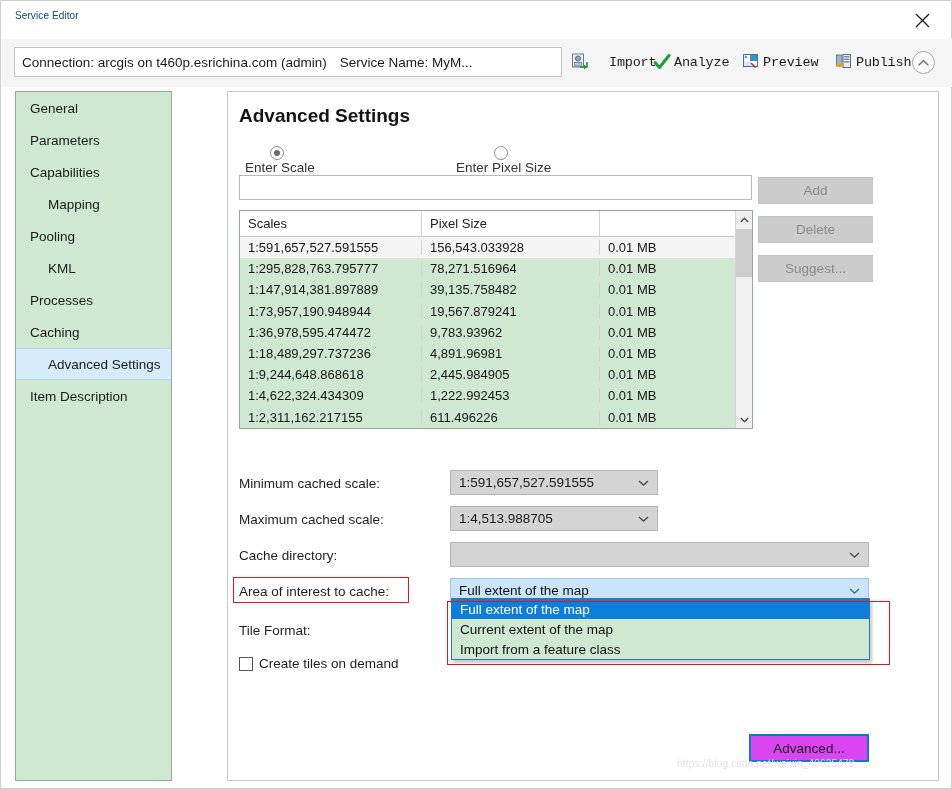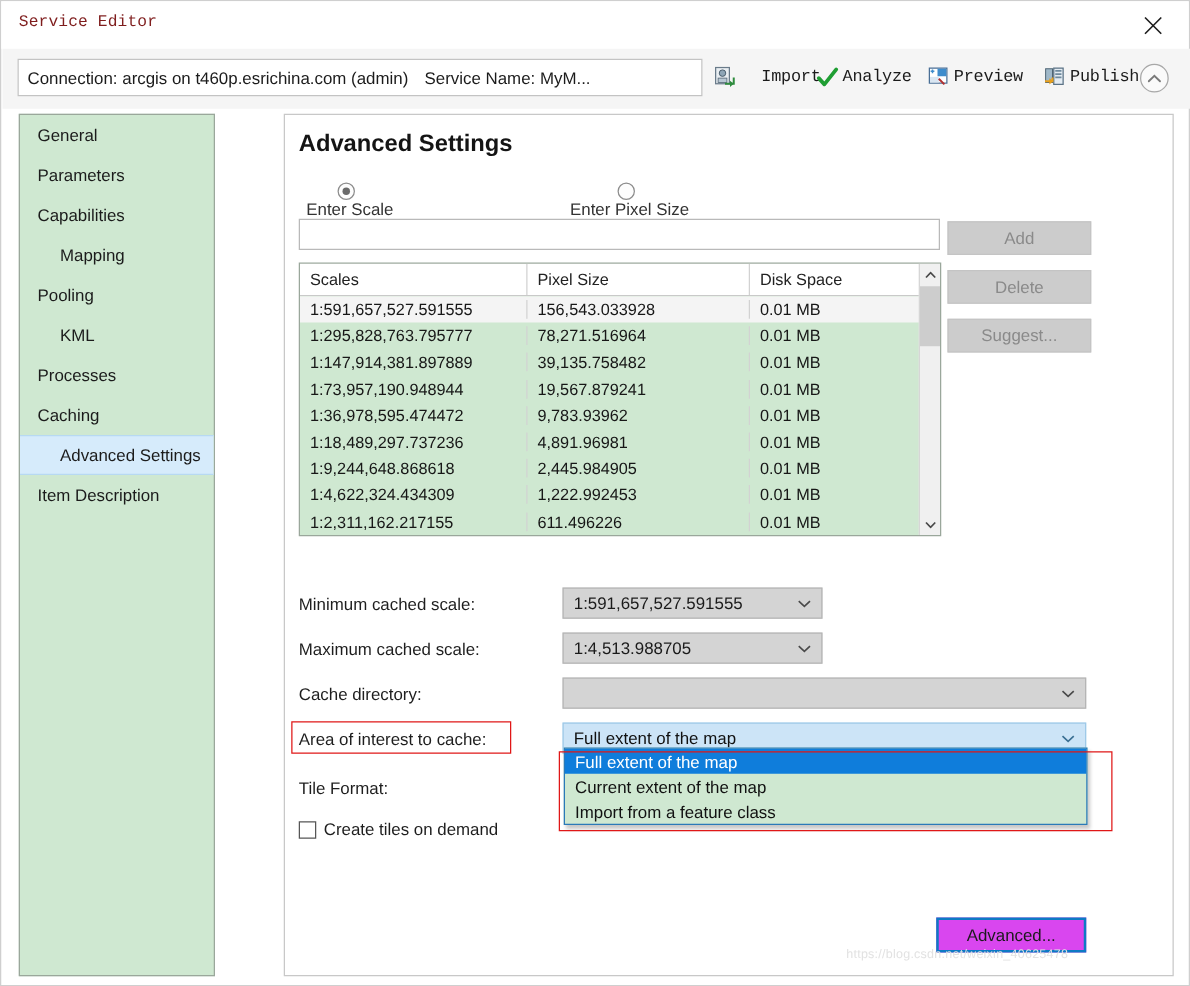--- a/index.html
+++ b/index.html
@@ -31,24 +31,23 @@
   #titlebar {
     position: absolute;
     left: 0; top: 0;
     width: 100%; height: 38px;
     background: #ffffff;
     box-sizing: border-box;
   }
   #window-title {
     position: absolute;
     left: 14px; top: 9px;
-    font-size: 13px;
-    color: #7f1d1d;
+    font-size: 10px;
+    color: #0c4a6e;
     letter-spacing: .1px;
-    font-family: Liberation Mono, monospace;
   }
   #close-button {
     position: absolute;
     right: 6px; top: 0;
     width: 46px; height: 38px;
     display: flex; align-items: center; justify-content: center;
     cursor: default;
   }
   #close-button svg { display:block; }
 
@@ -549,21 +548,20 @@
       <span>Delete</span>
     </div>
     <div class="side-button" id="btn-suggest">
       <span>Suggest...</span>
     </div>
 
     <div id="scales-table">
       <div id="scales-head">
         <div class="th col-scale">Scales</div>
         <div class="th col-pixel">Pixel Size</div>
-        <div class="th col-disk">Disk Space</div>
       </div>
 
       <div id="scales-body">
         <div class="srow first">
           <div class="td col-scale">1:591,657,527.591555</div>
           <div class="td col-pixel">156,543.033928</div>
           <div class="td col-disk">0.01 MB</div>
         </div>
         <div class="srow">
           <div class="td col-scale">1:295,828,763.795777</div>

